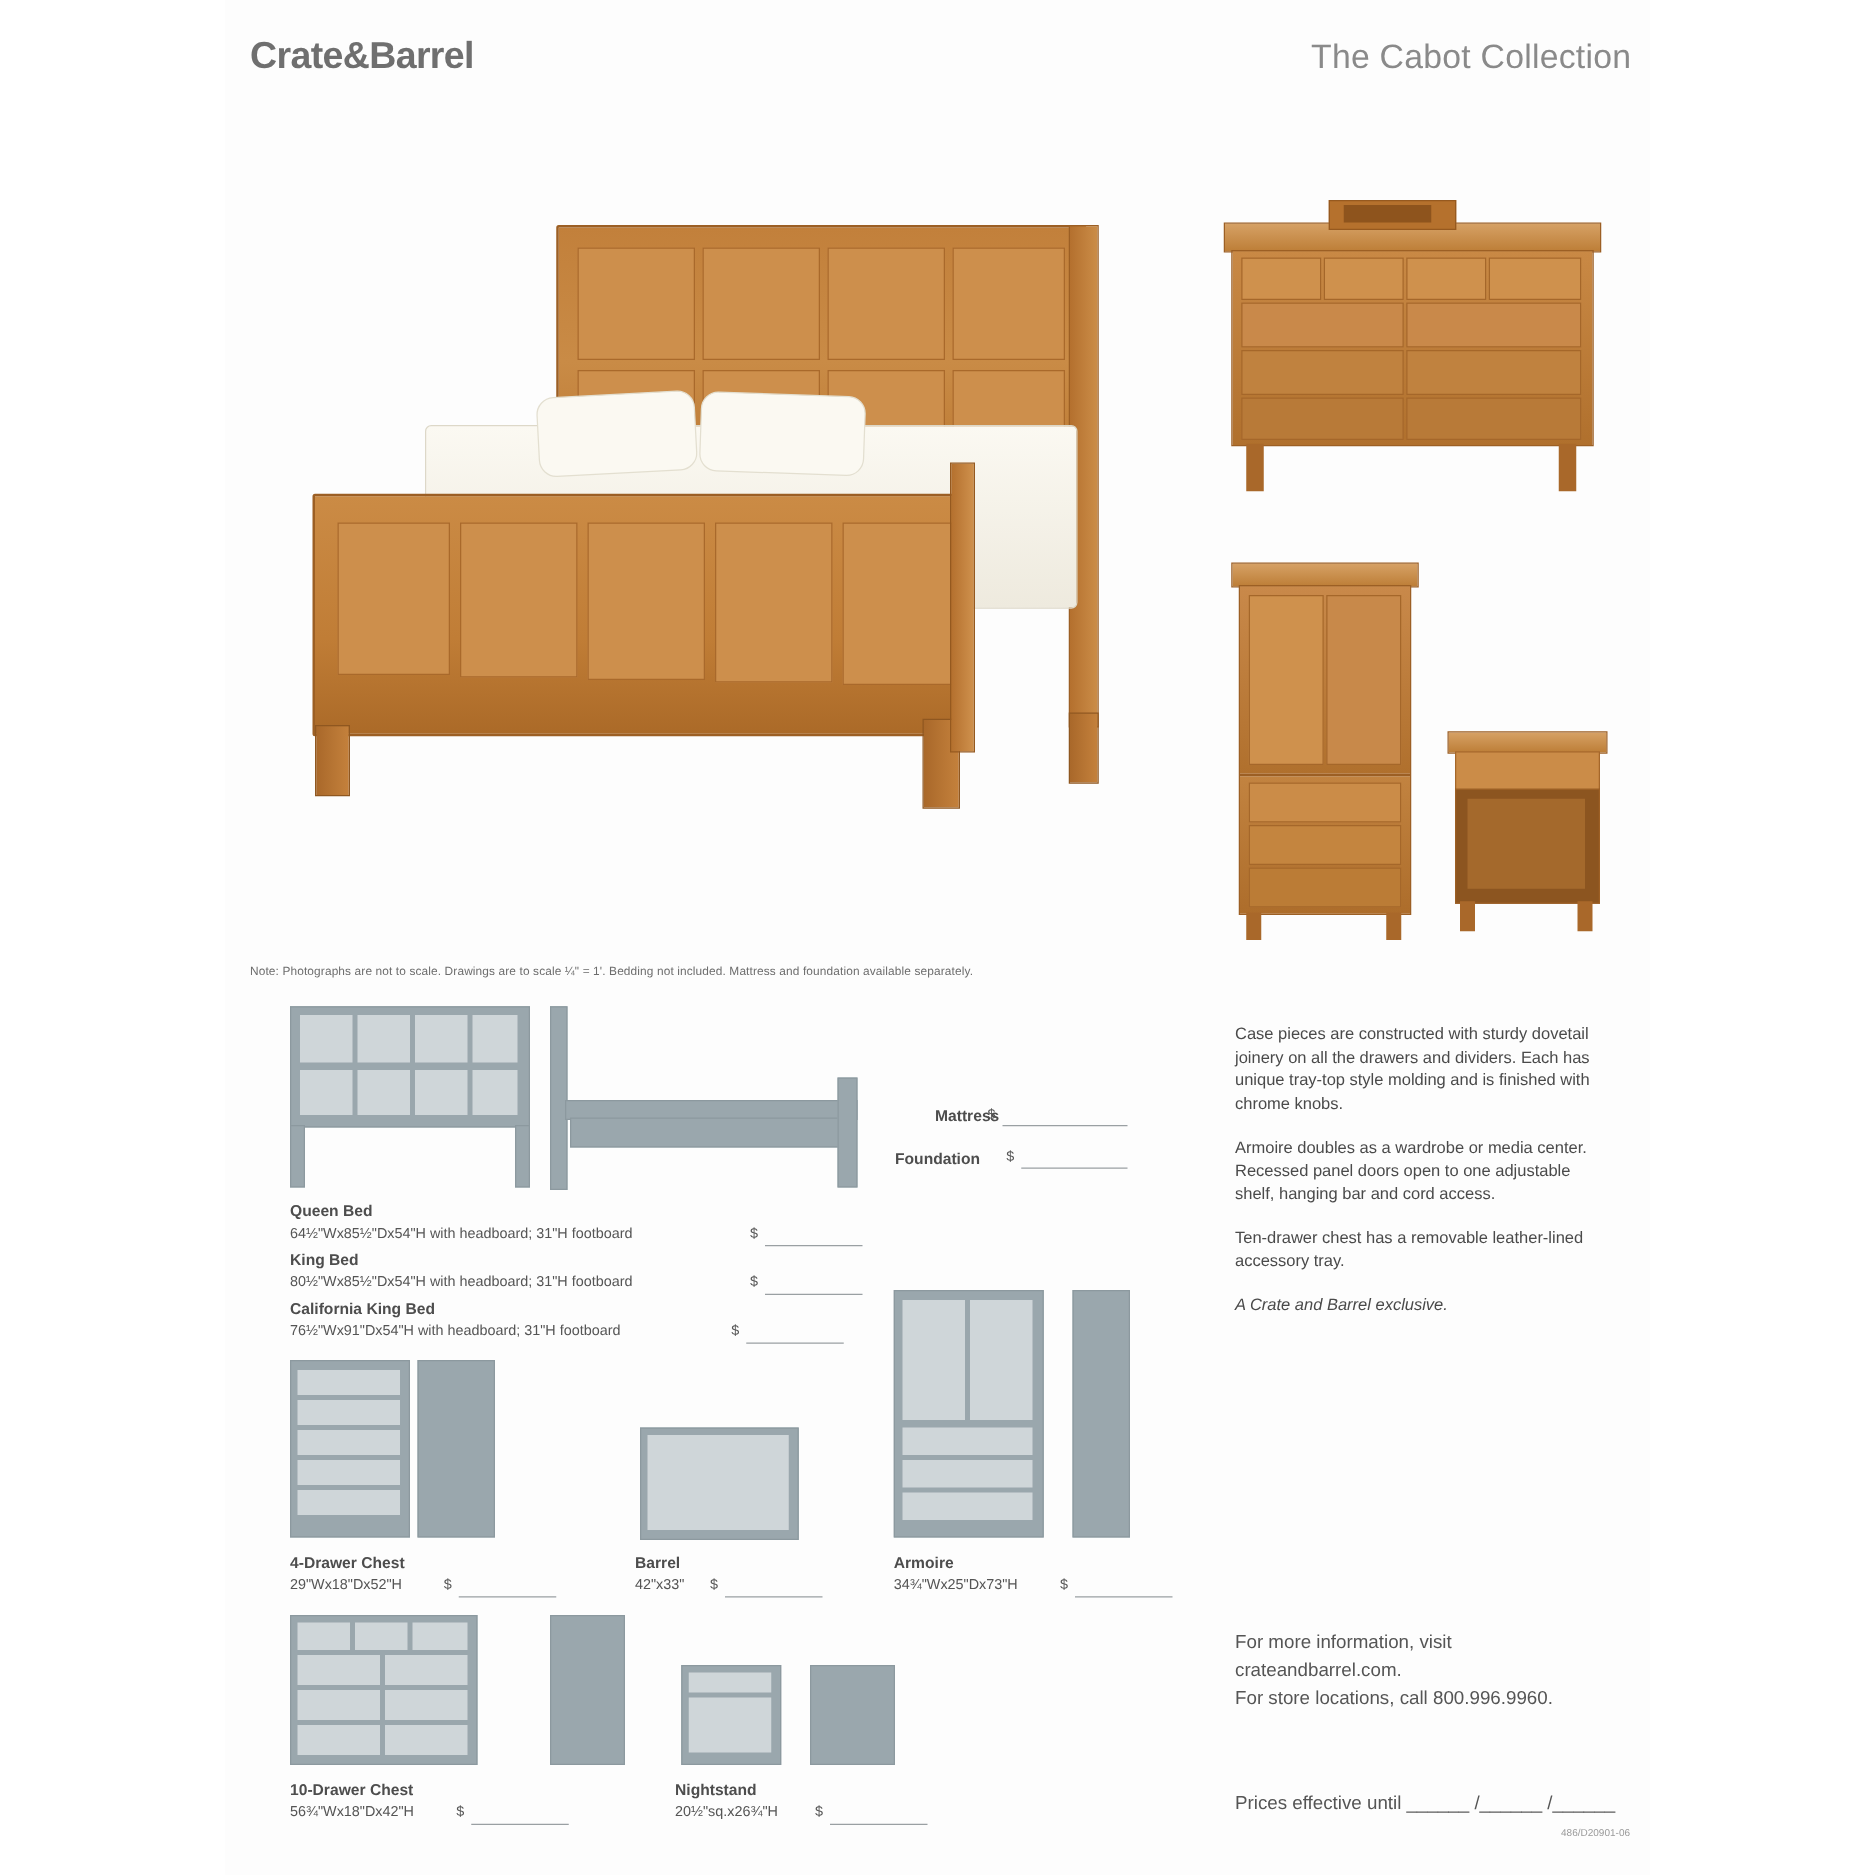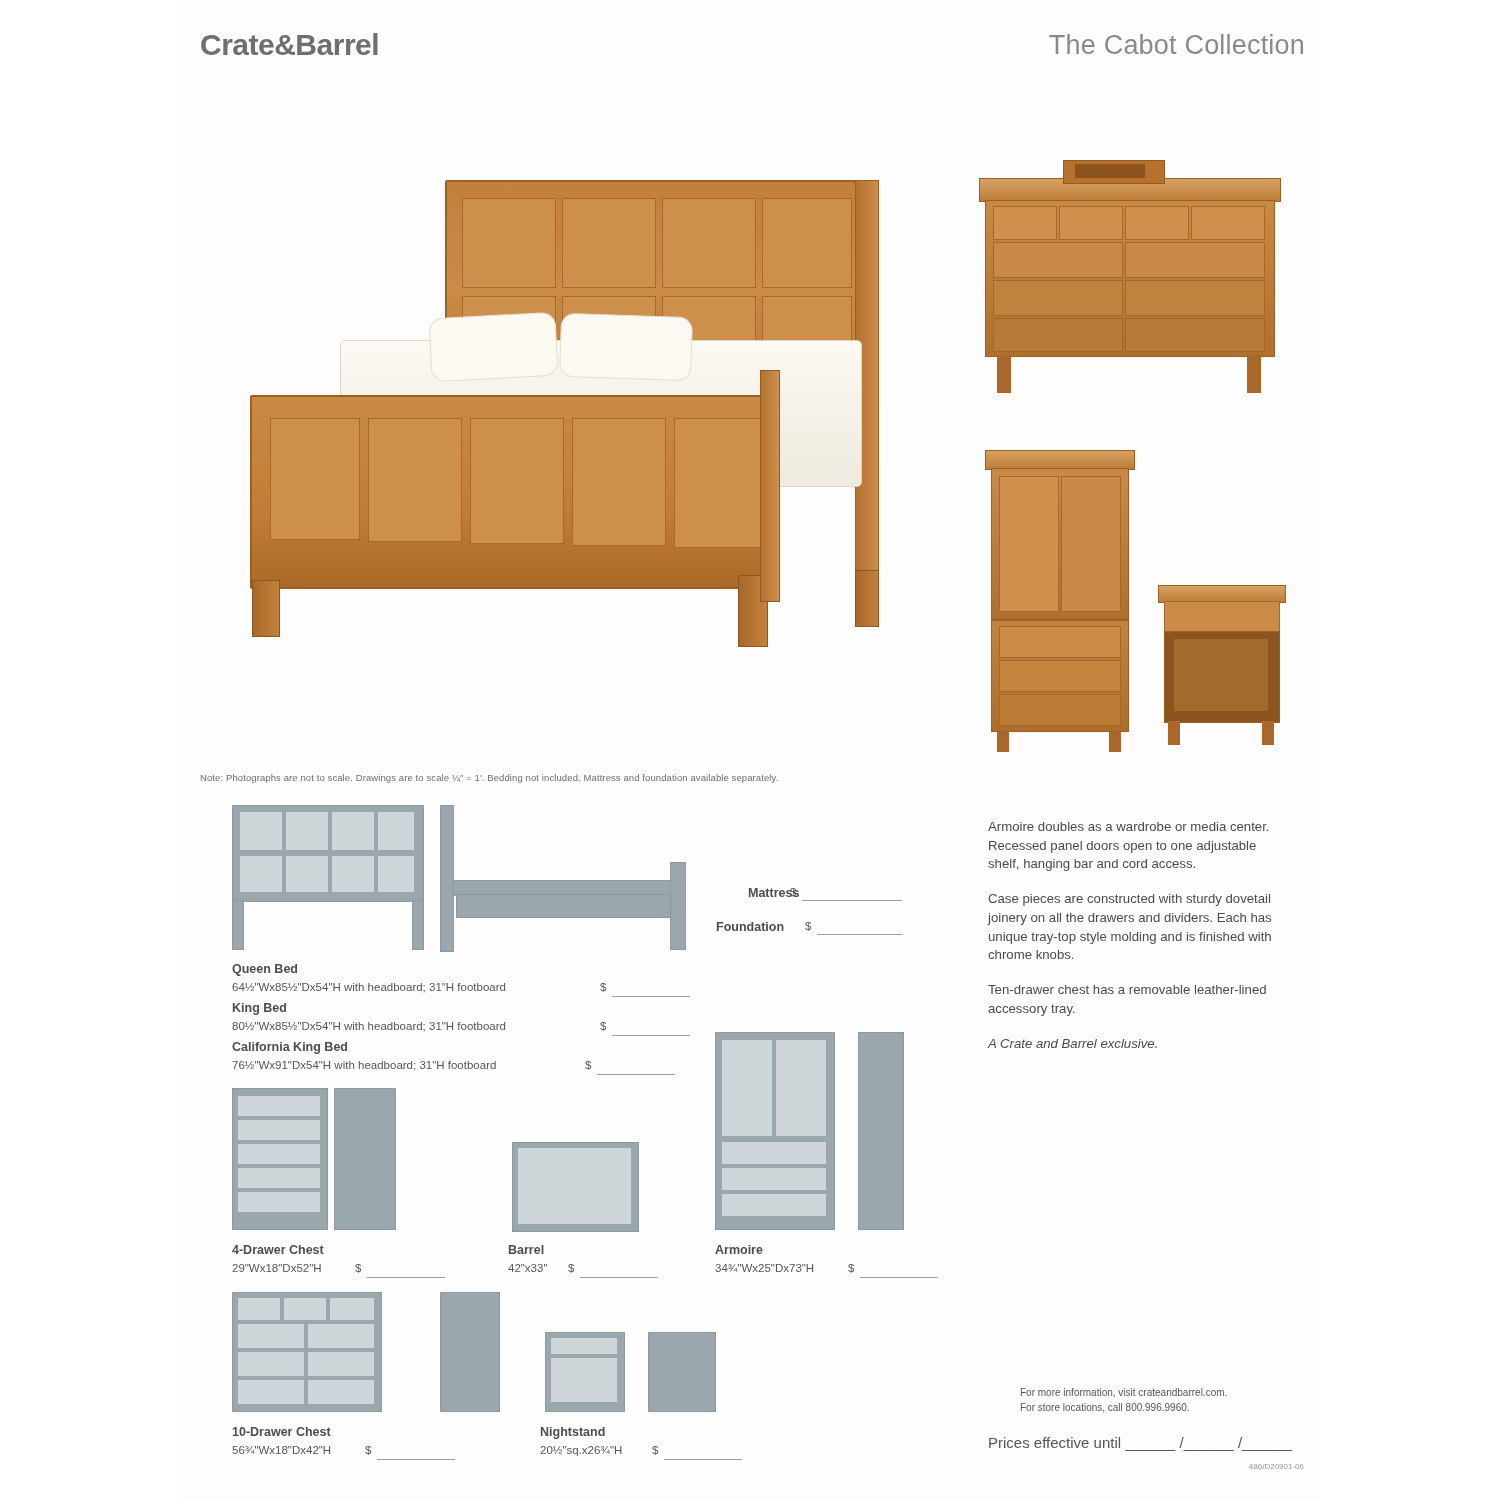--- a/index.html
+++ b/index.html
@@ -61,22 +61,22 @@
   .ruleline{position:absolute;height:1px;background:#9aa0a3;}
 
   
   .copy{
     position:absolute;left:988px;top:818px;width:290px;
     font-size:13.2px;line-height:1.42;color:#4a4a4a;
   }
   .copy p{margin:0 0 16px 0;}
   .copy .ital{font-style:italic;}
   .footer-info{
-    position:absolute;left:988px;top:1385px;width:300px;
-    font-size:10px;line-height:1.5;color:#555;margin-left:32px;
+    position:absolute;left:988px;top:1303px;width:300px;
+    font-size:15px;line-height:1.5;color:#555;
   }
   .prices{
     position:absolute;left:988px;top:1434px;font-size:15px;color:#555;
   }
   .code{
     position:absolute;right:196px;top:1462px;font-size:8px;color:#9a9a9a;
   }
 </style>
 </head>
 <body>
@@ -247,22 +247,22 @@
 <div class="draw" style="left:545px;top:1332px;width:78px;height:78px;"></div>
 <div class="draw-line" style="left:551px;top:1338px;width:66px;height:16px;"></div>
 <div class="draw-line" style="left:551px;top:1358px;width:66px;height:44px;"></div>
 <div class="draw" style="left:648px;top:1332px;width:66px;height:78px;"></div>
 <div class="lbl-title" style="left:540px;top:1425px;">Nightstand</div>
 <div class="lbl-spec" style="left:540px;top:1444px;">20½"sq.x26¾"H</div>
 <div class="lbl-spec" style="left:652px;top:1444px;">$</div>
 <div class="ruleline" style="left:664px;top:1459px;width:78px;"></div>
 
 <div class="copy">
+  <p>Case pieces are constructed with sturdy dovetail joinery on all the drawers and dividers. Each has unique tray-top style molding and is finished with chrome knobs.</p>
   <p>Armoire doubles as a wardrobe or media center. Recessed panel doors open to one adjustable shelf, hanging bar and cord access.</p>
-  <p>Case pieces are constructed with sturdy dovetail joinery on all the drawers and dividers. Each has unique tray-top style molding and is finished with chrome knobs.</p>
   <p>Ten-drawer chest has a removable leather-lined accessory tray.</p>
   <p class="ital">A Crate and Barrel exclusive.</p>
 </div>
 
 <div class="footer-info">
   <div>For more information, visit crateandbarrel.com.</div>
   <div>For store locations, call 800.996.9960.</div>
 </div>
 <div class="prices">Prices effective until ______ /______ /______</div>
 <div class="code">486/D20901-06</div>

